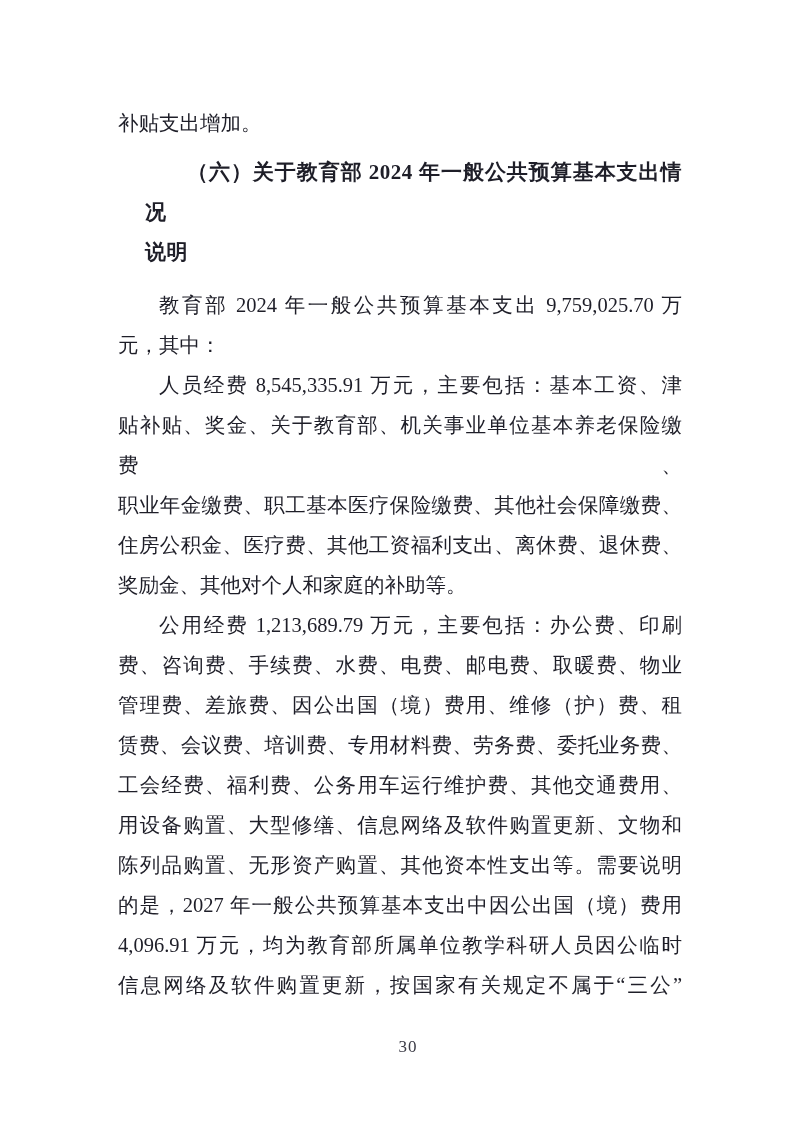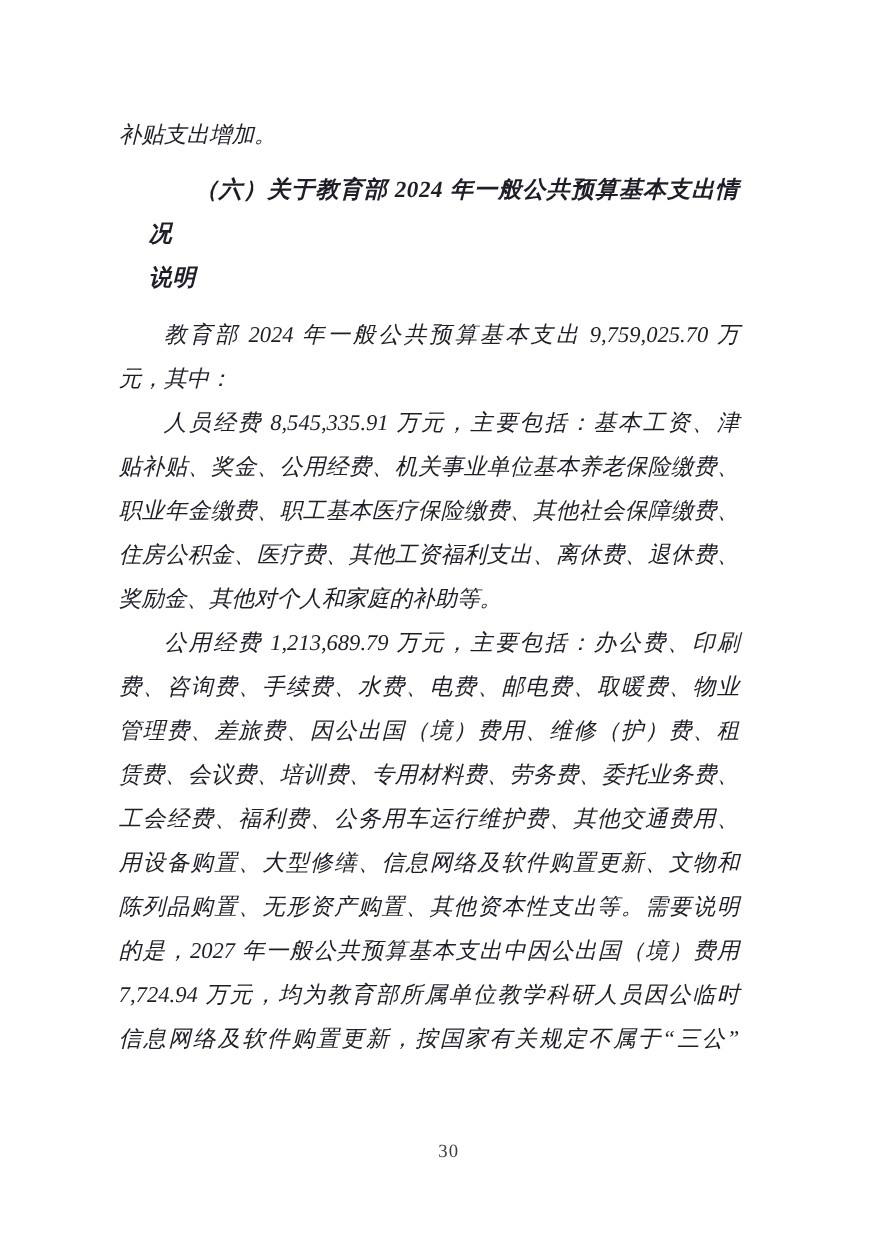--- a/index.html
+++ b/index.html
@@ -10,23 +10,22 @@
   }
   .page {
     position: relative;
     width: 800px; height: 1131px;
     background: #ffffff;
     overflow: hidden;
     color: #1e1e28;
   }
   .content {
     position: absolute;
-    left: 108px; top: 103px;
+    left: 118px; top: 103px;
     width: 564px;
-    font-style: italic;
   }
   .line {
     font-size: 20.5px;
     line-height: 40px;
     text-align: justify;
     text-justify: inter-ideograph;
   }
   .line.fill { text-align-last: justify; }
   .line.indent { text-indent: 2em; }
   .block { margin: 0; }
@@ -61,32 +60,32 @@
       <div class="block heading">
         <div class="line indent fill">（六）关于教育部 2024 年一般公共预算基本支出情况</div>
         <div class="line">说明</div>
       </div>
       <div class="block body-first">
         <div class="line indent fill">教育部 2024 年一般公共预算基本支出 9,759,025.70 万</div>
         <div class="line">元，其中：</div>
       </div>
       <div class="block body">
         <div class="line indent fill">人员经费 8,545,335.91 万元，主要包括：基本工资、津</div>
-        <div class="line fill">贴补贴、奖金、公用经费、机关事业单位基本养老保险缴费、</div>
+        <div class="line fill">贴补贴、奖金、关于教育部、机关事业单位基本养老保险缴费、</div>
         <div class="line fill">职业年金缴费、职工基本医疗保险缴费、其他社会保障缴费、</div>
         <div class="line fill">住房公积金、医疗费、其他工资福利支出、离休费、退休费、</div>
         <div class="line">奖励金、其他对个人和家庭的补助等。</div>
       </div>
       <div class="block body">
         <div class="line indent fill">公用经费 1,213,689.79 万元，主要包括：办公费、印刷</div>
         <div class="line fill">费、咨询费、手续费、水费、电费、邮电费、取暖费、物业</div>
         <div class="line fill">管理费、差旅费、因公出国（境）费用、维修（护）费、租</div>
         <div class="line fill">赁费、会议费、培训费、专用材料费、劳务费、委托业务费、</div>
         <div class="line fill">工会经费、福利费、公务用车运行维护费、其他交通费用、</div>
         <div class="line fill">用设备购置、大型修缮、信息网络及软件购置更新、文物和</div>
         <div class="line fill">陈列品购置、无形资产购置、其他资本性支出等。需要说明</div>
         <div class="line fill">的是，2027 年一般公共预算基本支出中因公出国（境）费用</div>
-        <div class="line fill">7,724.94 万元，均为教育部所属单位教学科研人员因公临时</div>
+        <div class="line fill">4,096.91 万元，均为教育部所属单位教学科研人员因公临时</div>
         <div class="line fill">信息网络及软件购置更新，按国家有关规定不属于“三公”</div>
       </div>
     </div>
   <div class="page-number">30</div>
 </div>
 
 </body></html>

